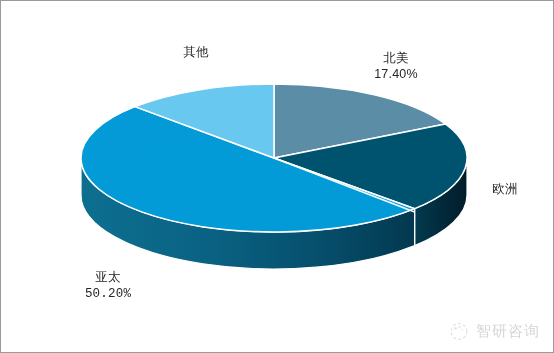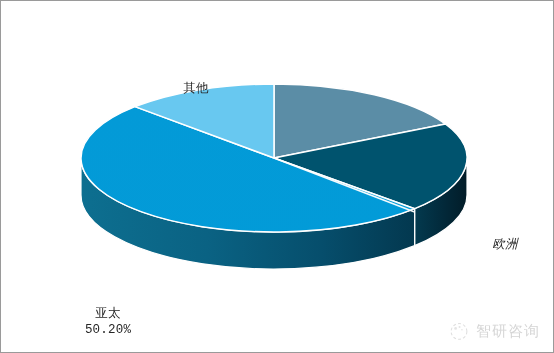--- a/index.html
+++ b/index.html
@@ -30,28 +30,27 @@
     position: absolute;
     text-align: center;
     color: #262626;
     font-size: 12.5px;
     line-height: 15.5px;
     white-space: nowrap;
     letter-spacing: 0.2px;
   }
   .data-label .lbl-name {
     display: block;
-    margin-top: 36px;
   }
   .data-label .lbl-value {
     display: block;
   }
   #label-other  { left: 140px; top: 44px;  width: 110px; }
   #label-north  { left: 340px; top: 50px;  width: 110px; }
-  #label-europe { left: 462px; top: 200px; width: 84px; font-style: italic;  }
+  #label-europe { left: 462px; top: 181px; width: 84px;  }
   #label-asia   { left: 52px;  top: 270px; width: 110px; font-family: Liberation Mono, monospace; }
 
   #watermark {
     position: absolute;
     right: 13px;
     bottom: 10px;
     display: flex;
     align-items: center;
     gap: 6px;
     opacity: 0.55;
@@ -102,20 +101,24 @@
 
     <path d="M 273 157 L 133.99112444297384 105.66536909348463 A 193 74 0 0 1 272.99999999999994 83 Z" fill="#68c8f0" stroke="#ffffff" stroke-width="1.5" stroke-linejoin="round"></path>
 
     <path d="M 273.0 157.0 L 413.6 211.0" stroke="#ffffff" stroke-width="1.6" fill="none" opacity="0.95"></path>
   </svg>
 
   <div class="data-label" id="label-other">
     <span class="lbl-name">其他</span>
   </div>
 
+  <div class="data-label" id="label-north">
+    <span class="lbl-name">北美</span>
+    <span class="lbl-value">17.40%</span>
+  </div>
 
   <div class="data-label" id="label-europe">
     <span class="lbl-name">欧洲</span>
   </div>
 
   <div class="data-label" id="label-asia">
     <span class="lbl-name">亚太</span>
     <span class="lbl-value">50.20%</span>
   </div>
 

